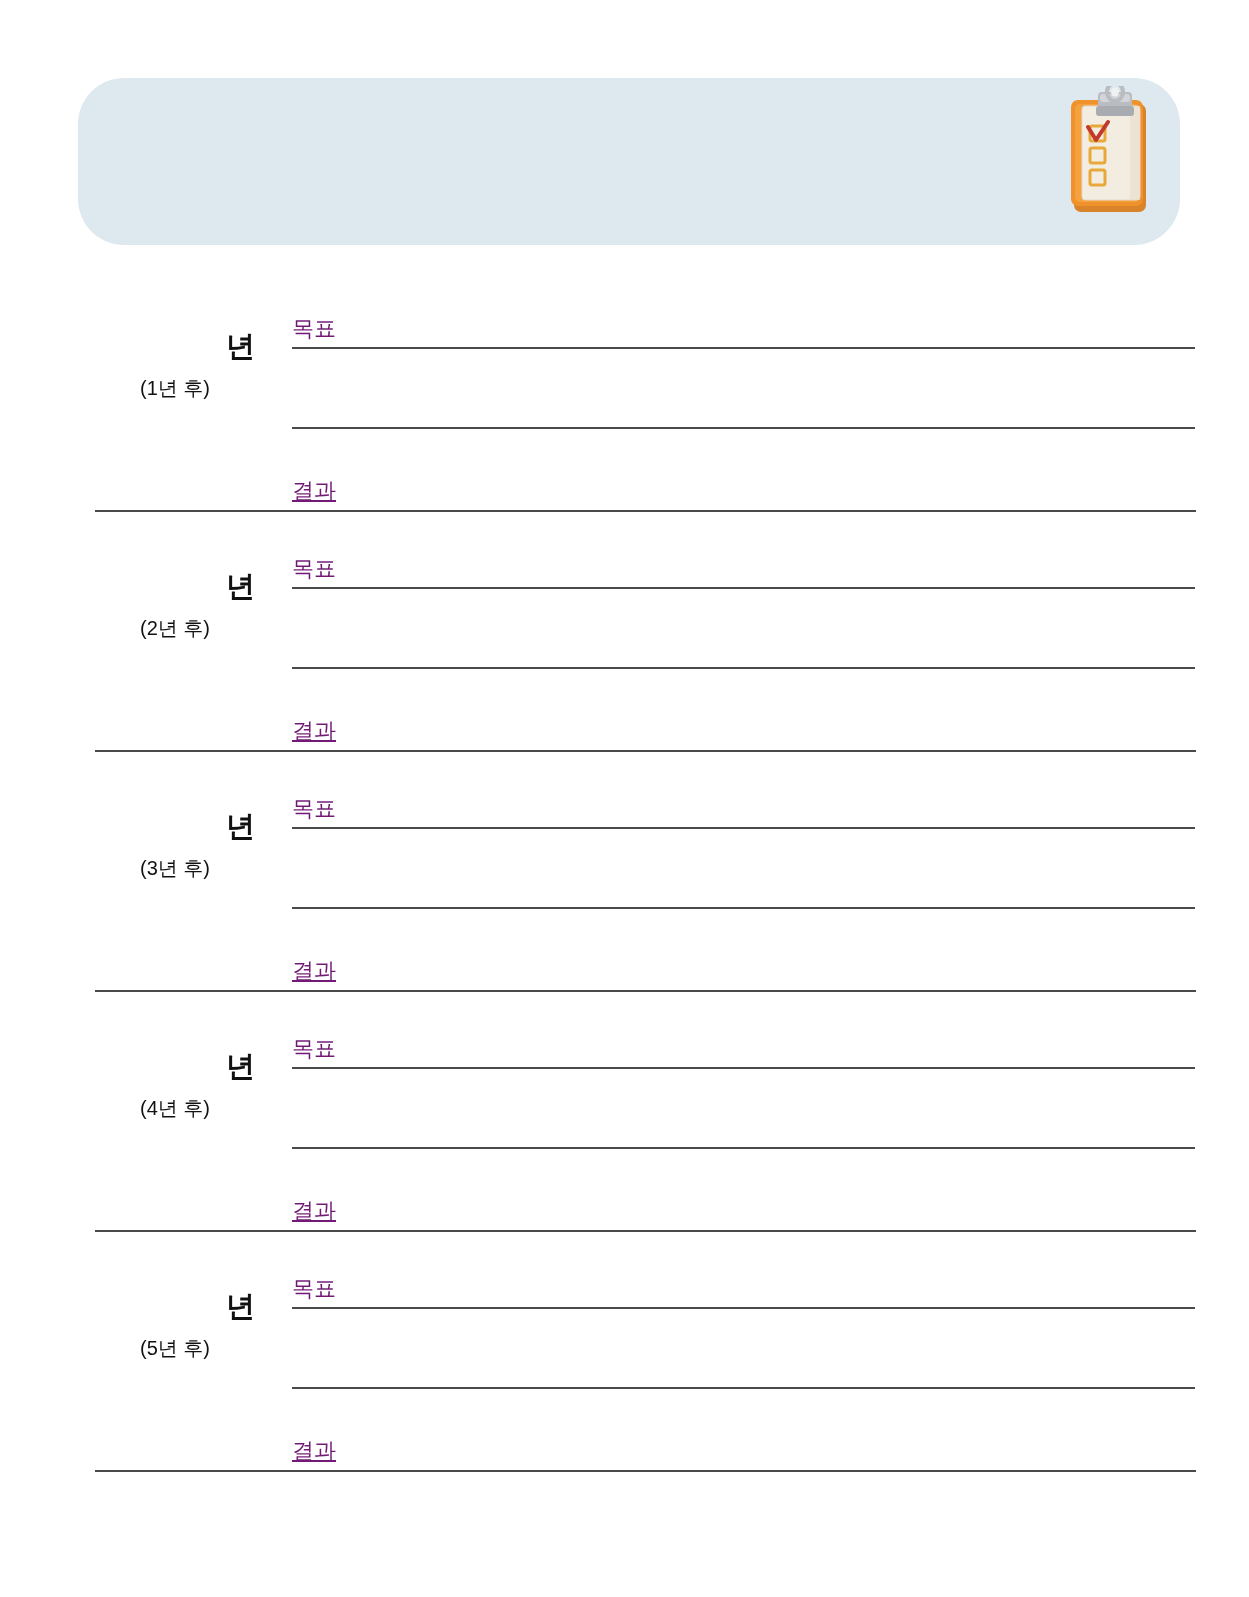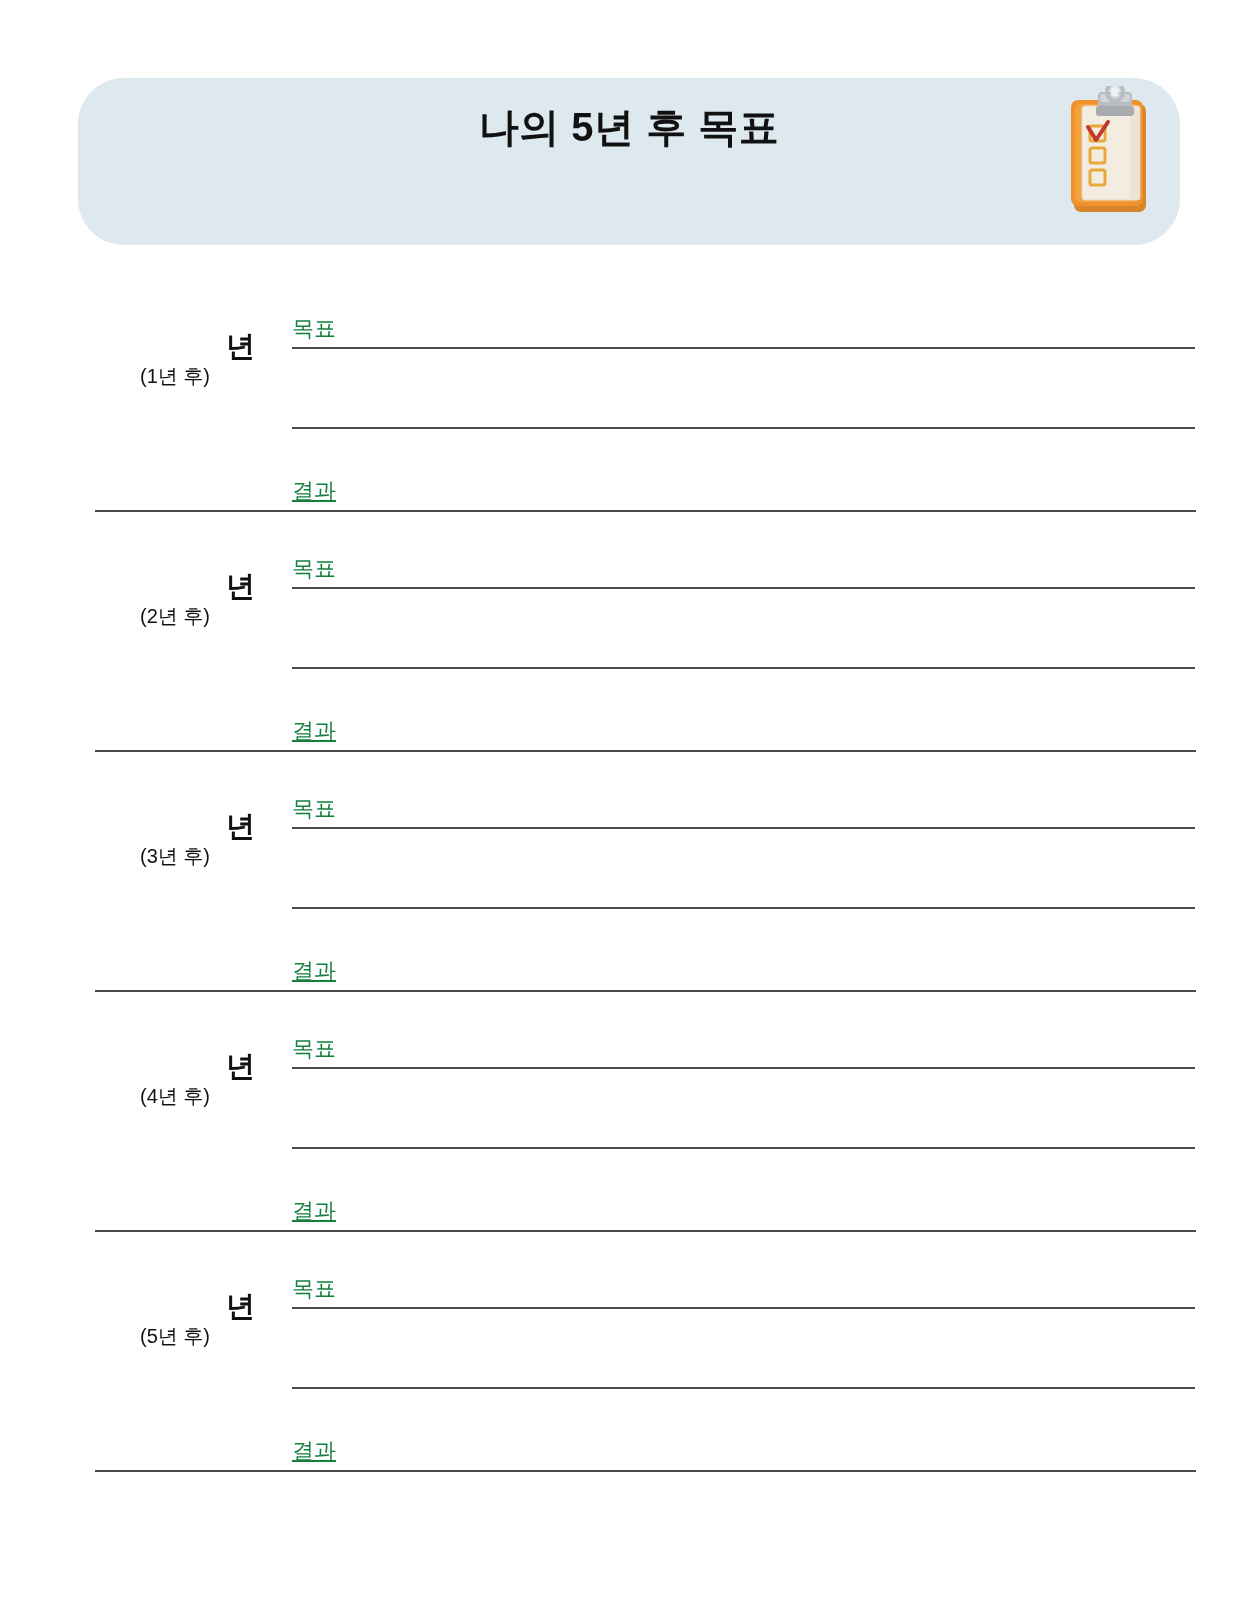--- a/index.html
+++ b/index.html
@@ -69,40 +69,41 @@
     width: 160px;
     text-align: right;
   }
   .year-label {
     font-size: 29px;
     font-weight: bold;
     line-height: 1.15;
     color: #111111;
   }
   .year-sub {
+    margin-top: 12px;
     font-size: 20px;
     font-weight: normal;
     text-align: center;
     color: #111111;
     white-space: nowrap;
   }
 
   .field-col {
     position: absolute;
     left: 292px;
     top: 0;
     right: 0;
   }
 
   .field-goal-label,
   .field-result-label {
     position: absolute;
     left: 0;
     font-size: 22px;
-    color: #15803d;
+    color: #701a75;
     line-height: 1;
     white-space: nowrap;
   }
   .field-goal-label { top: 18px; }
   .field-result-label { top: 180px; text-decoration: underline; }
 
   .rule {
     position: absolute;
     height: 0;
     border-top: 2px solid #4a4a4a;
@@ -120,21 +121,20 @@
   .rule-result {
     left: 95px;
     width: 1101px;
     top: 210px;
   }
 </style>
 </head>
 <body>
 
 <div class="header-banner">
-  <div class="header-title">나의 5년 후 목표</div>
 
   <div class="clipboard-icon">
     <svg viewBox="0 0 112 140" width="112" height="140" xmlns="http://www.w3.org/2000/svg">
 
       <rect x="20" y="18" width="72" height="108" rx="7" fill="#d9832a"></rect>
 
       <rect x="17" y="14" width="72" height="106" rx="7" fill="#f0922b"></rect>
 
       <rect x="21" y="18" width="64" height="98" rx="5" fill="#f5a13f"></rect>
 

